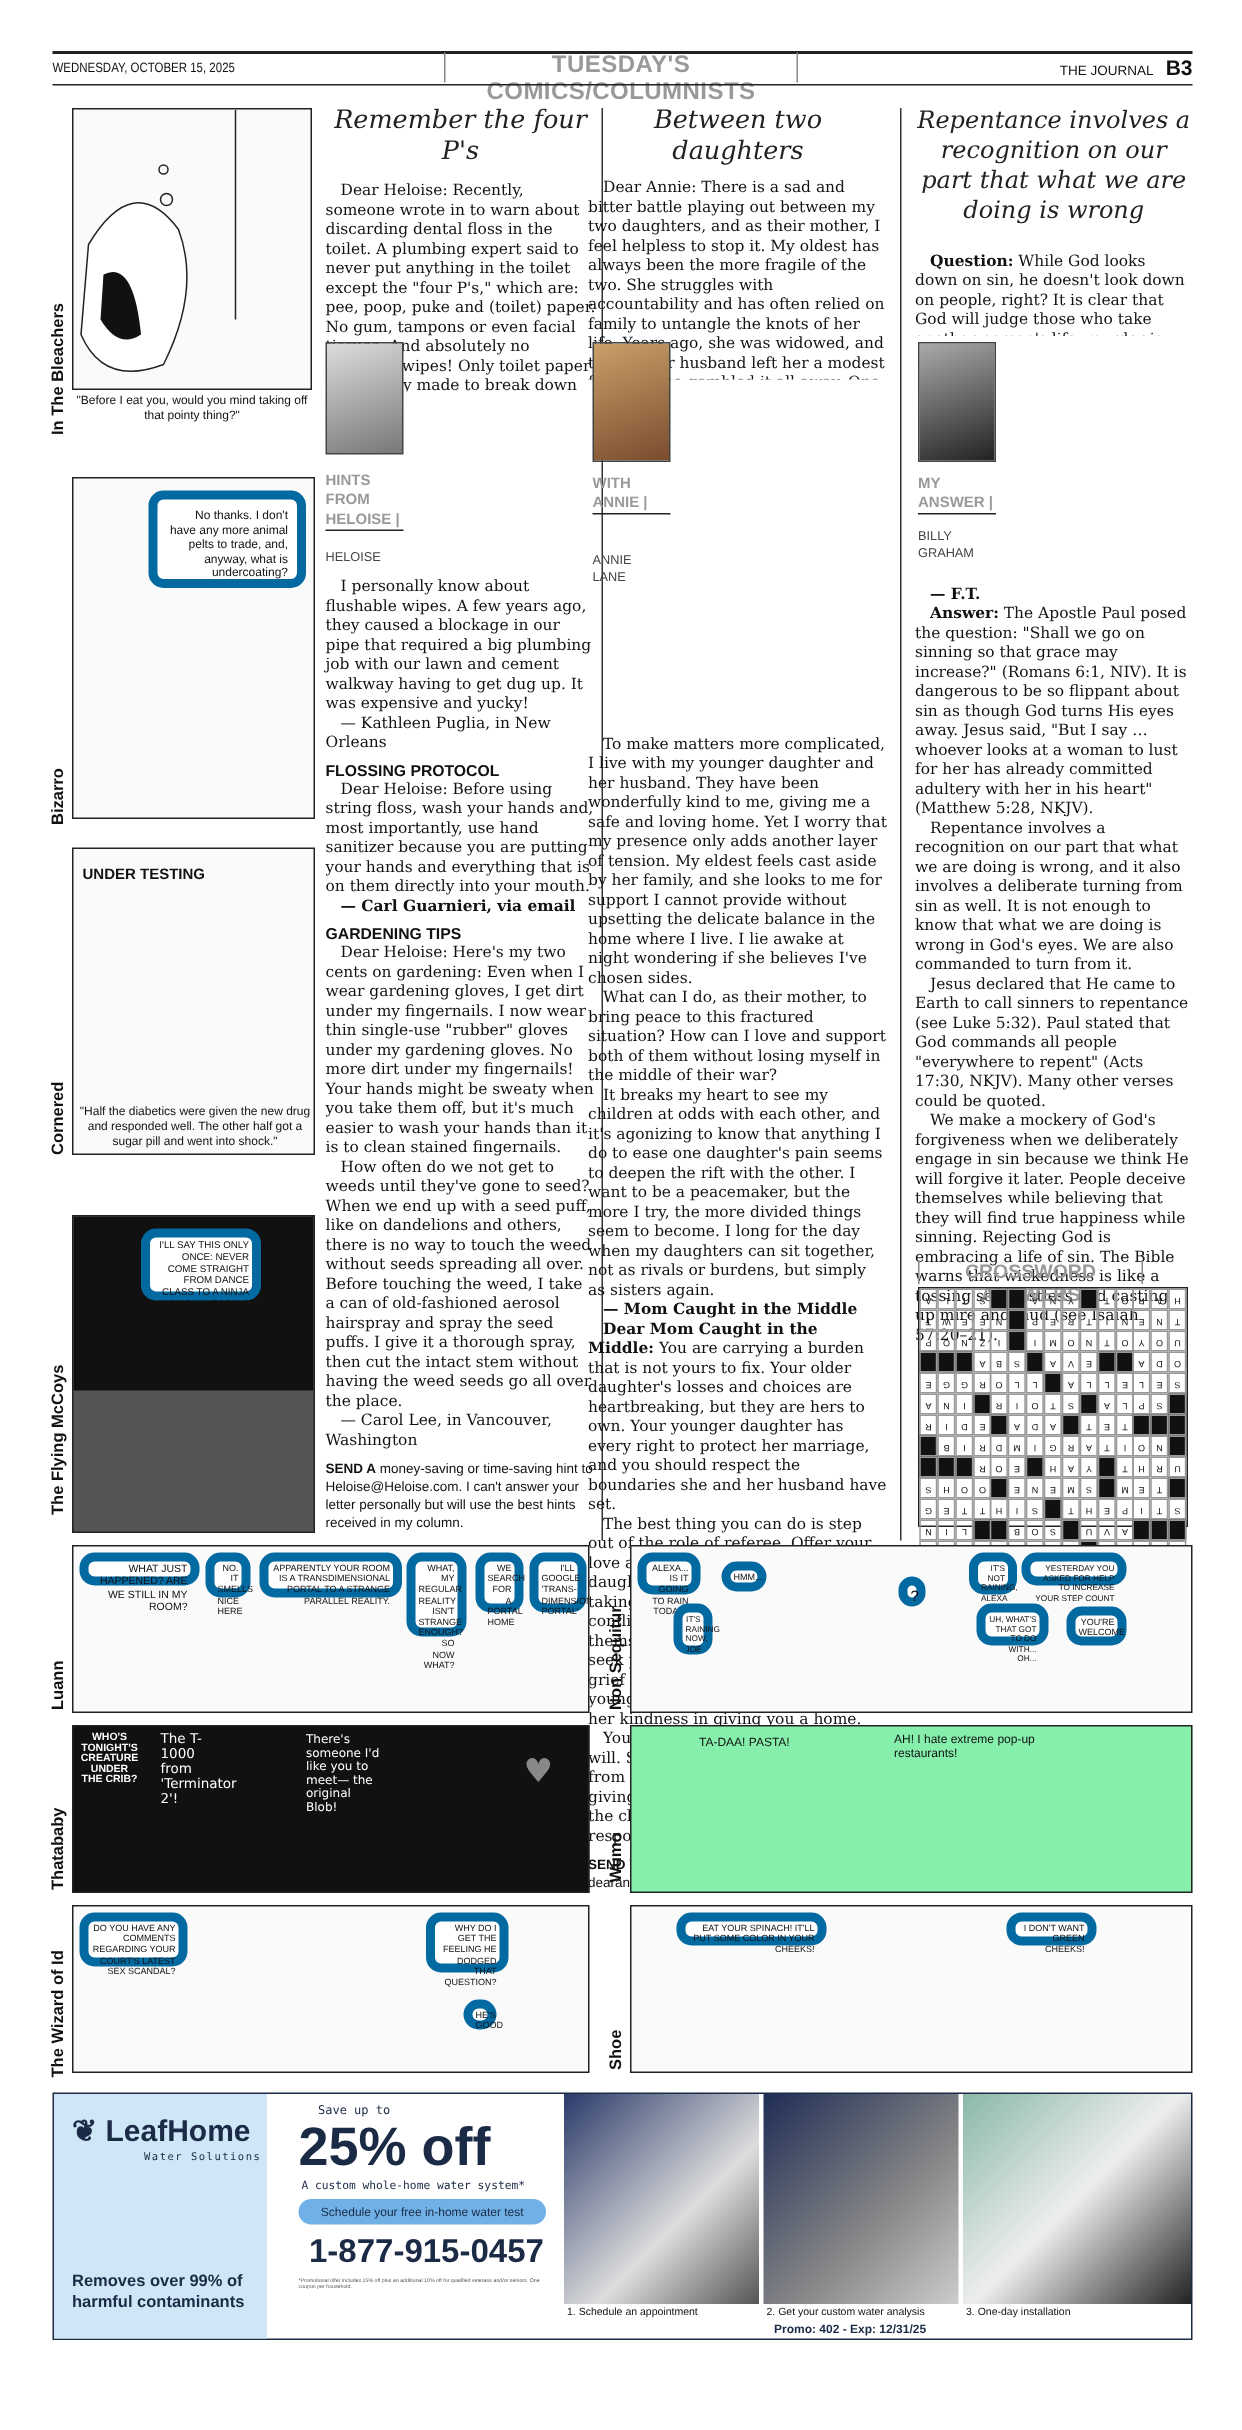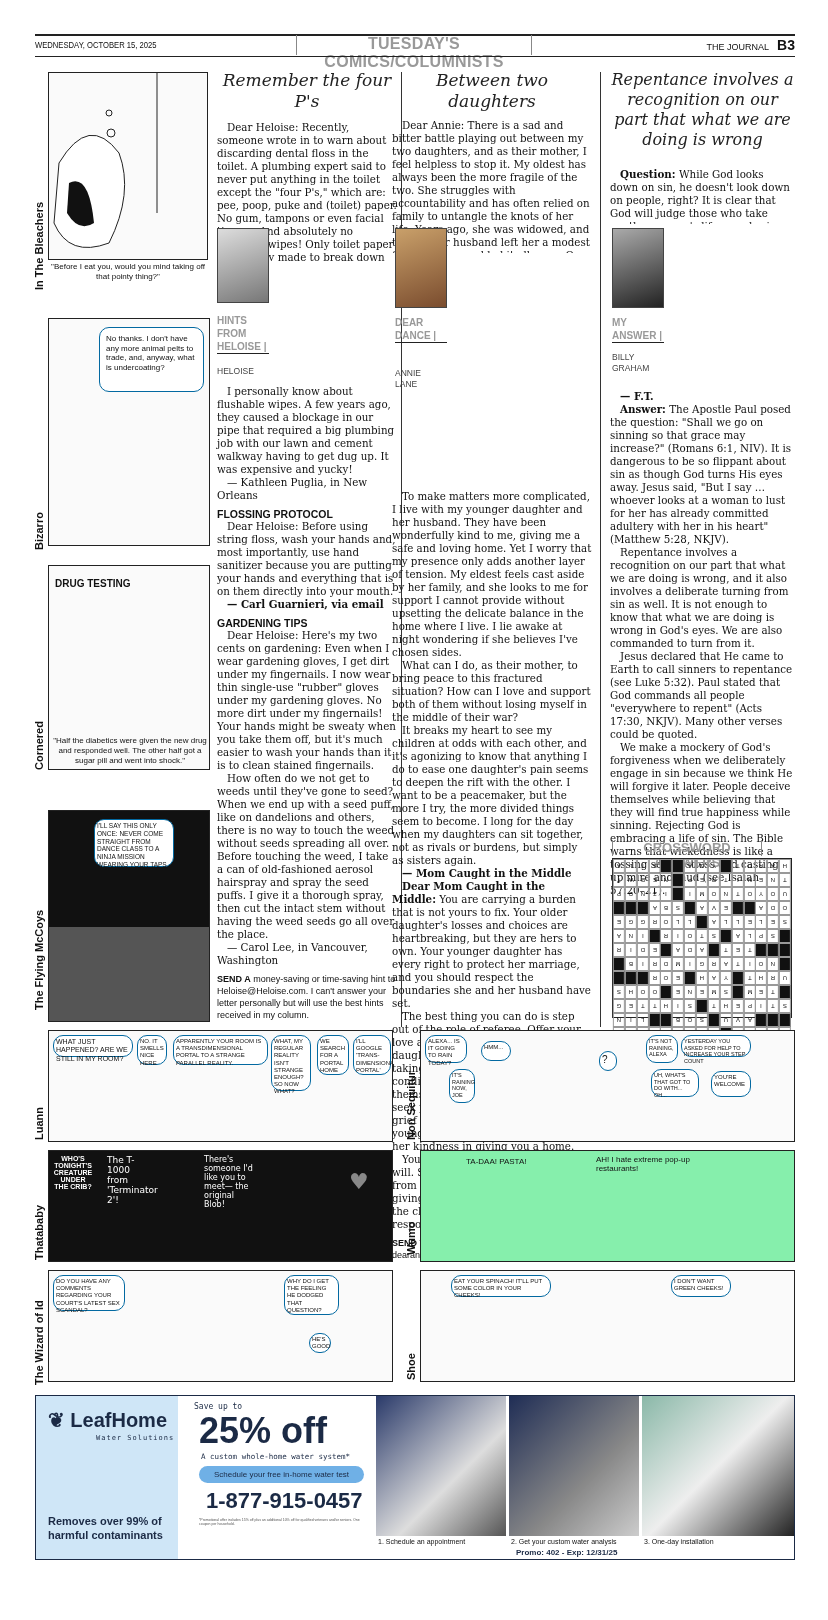--- a/index.html
+++ b/index.html
@@ -16,21 +16,21 @@
 .col{position:absolute;font-size:10.3px;line-height:13px}
 .col p{text-indent:10px}
 .h-ital{font-family:"DejaVu Serif",serif;font-style:italic;font-size:17px;text-align:center;color:#222;line-height:1.25}
 .sub{font:bold 10.5px "Liberation Sans",sans-serif;margin-top:6px}
 .send{font:9px "Liberation Sans",sans-serif;line-height:12px;margin-top:6px}
 .send b{font-weight:bold}
 .photo{position:absolute;background:linear-gradient(160deg,#ddd,#777);border:1px solid #444}
 .byline-box{position:absolute;font:bold 10px "Liberation Sans",sans-serif;color:#999;line-height:13px}
 .byline-name{position:absolute;font:8.5px "Liberation Sans",sans-serif;color:#444;line-height:11px}
 .vrule{position:absolute;width:1px;background:#333}
-.speech{position:absolute;background:#fff;border:1px solid #0369a1;border-radius:10px;font:7px "Liberation Sans",sans-serif;text-align:left;padding:2px;line-height:1.2}
+.speech{position:absolute;background:#fff;border:6px solid #0369a1;border-radius:10px;font:7px "Liberation Sans",sans-serif;text-align:right;padding:2px;line-height:1.2}
 .xw{position:absolute;left:612px;top:858px;width:180px;height:160px;display:grid;grid-template-columns:repeat(15,1fr);grid-template-rows:repeat(13,1fr);border:1px solid #222}
 .xw span{border:.5px solid #999;font:6px "Liberation Sans",sans-serif;text-align:center;line-height:12px;transform:rotate(180deg)}
 .xw span.k{background:#111}
 .ad{position:absolute;left:35px;top:1395px;width:760px;height:165px;border:1.5px solid #1b2a45}
 .ad-left{position:absolute;left:0;top:0;width:142px;height:100%;background:#cfe6f7}
 </style>
 </head>
 <body>
 
 <div class="hdr-line" style="top:34px"></div>
@@ -56,21 +56,21 @@
   <div class="speech" style="left:50px;top:8px;width:105px;height:65px;font-size:8px;padding:6px">No thanks. I don't have any more animal pelts to trade, and, anyway, what is undercoating?</div>
   <svg width="162" height="228" style="position:absolute;left:0;top:0;z-index:-1">
       <circle cx="95" cy="175" r="28" fill="#fff" stroke="#222" stroke-width="2"></circle>
       <circle cx="95" cy="175" r="6" fill="none" stroke="#222"></circle>
       <circle cx="20" cy="140" r="22" fill="#fff" stroke="#222"></circle>
     </svg>
 </div>
 
 <div class="strip-label" style="left:33px;top:710px;height:60px">Cornered</div>
 <div class="panel" style="left:48px;top:565px;width:162px;height:205px">
-  <div class="abs" style="left:6px;top:12px;font:bold 10px 'Liberation Sans',sans-serif">DRUG TESTING</div>
+  <div class="abs" style="left:6px;top:12px;font:bold 10px 'Liberation Sans',sans-serif">UNDER TESTING</div>
   <div class="caption" style="left:2px;top:170px;width:158px">"Half the diabetics were given the new drug and responded well. The other half got a sugar pill and went into shock."</div>
 </div>
 
 <div class="strip-label" style="left:33px;top:900px;height:110px">The Flying McCoys</div>
 <div class="panel" style="left:48px;top:810px;width:162px;height:212px;background:#555">
   <div class="abs" style="left:0;top:0;width:100%;height:55%;background:#111"></div>
   <div class="speech" style="left:45px;top:8px;width:80px;height:48px;font-size:6.5px">I'LL SAY THIS ONLY ONCE: NEVER COME STRAIGHT FROM DANCE CLASS TO A NINJA MISSION WEARING YOUR TAPS</div>
 </div>
 
 <div class="col" style="left:217px;top:70px;width:180px">
@@ -93,21 +93,21 @@
   <div class="send"><b>SEND A</b><span> money-saving or time-saving hint to Heloise@Heloise.com. I can't answer your letter personally but will use the best hints received in my column.</span></div>
 </div>
 
 <div class="vrule" style="left:401px;top:72px;height:955px"></div>
 
 <div class="col" style="left:392px;top:70px;width:200px;padding-left:0">
   <div class="h-ital">Between two daughters</div>
   <p style="margin-top:6px;height:134px;overflow:hidden">Dear Annie: There is a sad and bitter battle playing out between my two daughters, and as their mother, I feel helpless to stop it. My oldest has always been the more fragile of the two. She struggles with accountability and has often relied on family to untangle the knots of her life. Years ago, she was widowed, and though her husband left her a modest fortune, she gambled it all away. One poor decision led to another, and soon she had lost her home and her stability.</p>
 </div>
 <div class="photo" style="left:395px;top:228px;width:52px;height:80px;background:linear-gradient(160deg,#c9a06a,#7a4c2e)"></div>
-<div class="byline-box" style="left:395px;top:316px;width:52px;border-bottom:1px solid #222">DEAR DANCE |</div>
+<div class="byline-box" style="left:395px;top:316px;width:52px;border-bottom:1px solid #222">WITH ANNIE |</div>
 <div class="byline-name" style="left:395px;top:368px;width:40px">ANNIE LANE</div>
 <div class="col" style="left:392px;top:490px;width:200px">
   <p>To make matters more complicated, I live with my younger daughter and her husband. They have been wonderfully kind to me, giving me a safe and loving home. Yet I worry that my presence only adds another layer of tension. My eldest feels cast aside by her family, and she looks to me for support I cannot provide without upsetting the delicate balance in the home where I live. I lie awake at night wondering if she believes I've chosen sides.</p>
   <p>What can I do, as their mother, to bring peace to this fractured situation? How can I love and support both of them without losing myself in the middle of their war?</p>
   <p>It breaks my heart to see my children at odds with each other, and it's agonizing to know that anything I do to ease one daughter's pain seems to deepen the rift with the other. I want to be a peacemaker, but the more I try, the more divided things seem to become. I long for the day when my daughters can sit together, not as rivals or burdens, but simply as sisters again.</p>
   <p style="font-weight:bold">— Mom Caught in the Middle</p>
   <p><b>Dear Mom Caught in the Middle:</b><span> You are carrying a burden that is not yours to fix. Your older daughter's losses and choices are heartbreaking, but they are hers to own. Your younger daughter has every right to protect her marriage, and you should respect the boundaries she and her husband have set.</span></p>
   <p>The best thing you can do is step out of the role of referee. Offer your love and listening ear to both daughters, but do not get pulled into taking sides or smoothing over conflicts that they must work through themselves. Encourage your eldest to seek professional support for her grief and struggles, and remind your younger daughter that you appreciate her kindness in giving you a home.</p>
   <p>You cannot mend this rift by sheer will. Sometimes peace comes not from forcing reconciliation but from giving each person space, time and the chance to face their own responsibilities.</p>
   <div class="send"><b>SEND YOUR</b><span> questions for Annie Lane to dearannie@creators.com.</span></div>
@@ -380,21 +380,21 @@
   <div class="speech" style="left:30px;top:4px;width:100px;height:22px;font-size:6px">EAT YOUR SPINACH! IT'LL PUT SOME COLOR IN YOUR CHEEKS!</div>
   <div class="speech" style="left:250px;top:4px;width:60px;height:22px;font-size:6px">I DON'T WANT GREEN CHEEKS!</div>
 </div>
 
 <div class="ad">
   <div class="ad-left">
     <div class="abs" style="left:12px;top:12px;font:bold 20px 'Liberation Sans',sans-serif;color:#1b2a45"><span>❦</span> <span>LeafHome</span></div>
     <div class="abs" style="left:60px;top:38px;font:7px 'DejaVu Sans Mono',monospace;color:#1b2a45;letter-spacing:1px">Water Solutions</div>
     <div class="abs" style="left:12px;top:118px;width:130px;font:bold 11px 'Liberation Sans',sans-serif;color:#1b2a45;line-height:14px">Removes over 99% of harmful contaminants</div>
   </div>
-  <div class="abs" style="left:158px;top:6px;font:8px 'DejaVu Sans Mono',monospace;color:#1b2a45">Save up to</div>
+  <div class="abs" style="left:176px;top:6px;font:8px 'DejaVu Sans Mono',monospace;color:#1b2a45">Save up to</div>
   <div class="abs" style="left:163px;top:14px;font:bold 36px 'Liberation Sans',sans-serif;color:#1b2a45">25% off</div>
   <div class="abs" style="left:165px;top:56px;font:7.5px 'DejaVu Sans Mono',monospace;color:#1b2a45">A custom whole-home water system*</div>
   <div class="abs" style="left:163px;top:70px;width:165px;height:17px;background:#6fb0e6;border-radius:9px;font:8px 'Liberation Sans',sans-serif;color:#1b2a45;text-align:center;line-height:17px">Schedule your free in-home water test</div>
   <div class="abs" style="left:170px;top:92px;font:bold 22px 'Liberation Sans',sans-serif;color:#1b2a45">1-877-915-0457</div>
   <div class="abs" style="left:163px;top:122px;width:170px;font:3.5px 'Liberation Sans',sans-serif;color:#555">*Promotional offer includes 15% off plus an additional 10% off for qualified veterans and/or seniors. One coupon per household.</div>
   <div class="abs" style="left:340px;top:0;width:130px;height:140px;background:linear-gradient(135deg,#2a3a6a,#ddd 60%,#555)"></div>
   <div class="abs" style="left:473px;top:0;width:130px;height:140px;background:linear-gradient(135deg,#1f2d55,#888 60%,#ccc)"></div>
   <div class="abs" style="left:606px;top:0;width:152px;height:140px;background:linear-gradient(135deg,#8ab8a8,#eee 50%,#222)"></div>
   <div class="abs" style="left:342px;top:142px;font:7px 'Liberation Sans',sans-serif">1. Schedule an appointment</div>
   <div class="abs" style="left:475px;top:142px;font:7px 'Liberation Sans',sans-serif">2. Get your custom water analysis</div>

